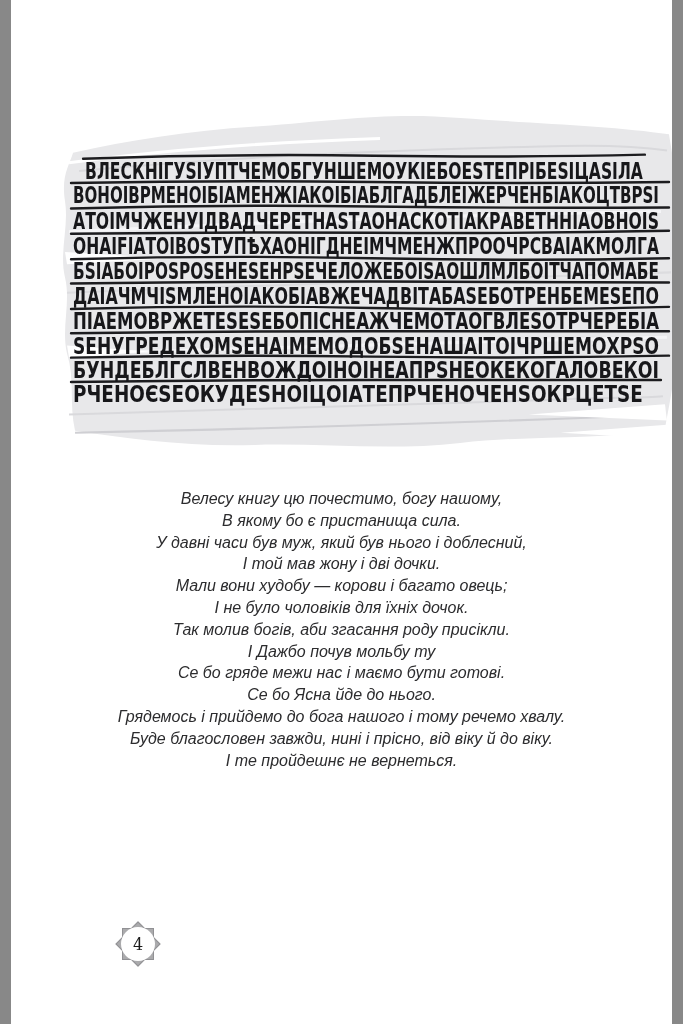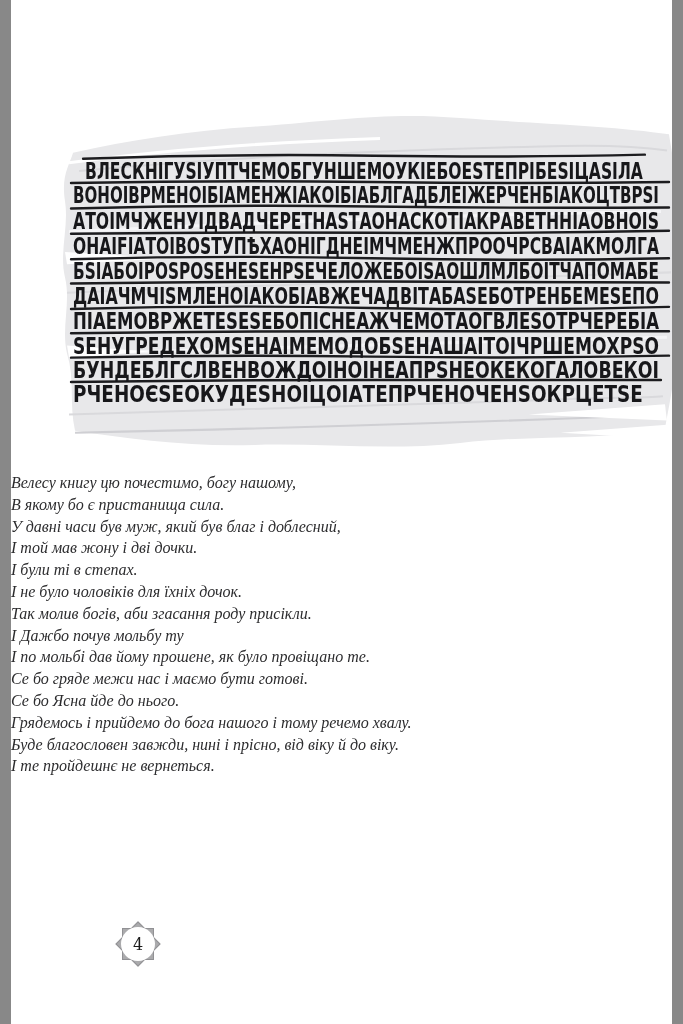--- a/index.html
+++ b/index.html
@@ -22,22 +22,23 @@
   .tablet svg{display:block;width:100%;height:100%;}
   .rune-line{
     font-family:"DejaVu Sans", sans-serif;
     font-weight:700;
     font-size:23px;
     fill:#17171a;
   }
   
   .poem{
     position:absolute;
-    left:0; right:0; top:472px;
-    font-family:Liberation Serif, serif;
+    left:0; right:0; top:488px;
+    text-align:center;
+    font-family:Liberation Sans, sans-serif;
     font-style:italic;
     font-size:16px;
     line-height:21.8px;
     color:#2c2c2e;
   }
   .poem-line{white-space:nowrap;}
   
   .ornament{
     position:absolute;
     left:104px; top:921px;
@@ -118,27 +119,26 @@
         <text class="rune-line" x="14" y="240" textLength="584" lengthAdjust="spacingAndGlyphs">ЅЕНУГРЕДЕХОМЅЕНАІМЕМОДОБЅЕНАШАІТОІЧРШЕМОХРЅО</text>
         <text class="rune-line" x="14" y="264" textLength="584" lengthAdjust="spacingAndGlyphs">БУНДЕБЛГСЛВЕНВОЖДОІНОІНЕАПРЅНЕОКЕКОГАЛОВЕКОІ</text>
         <text class="rune-line" x="14" y="288" textLength="568" lengthAdjust="spacingAndGlyphs">РЧЕНОЄЅЕОКУДЕЅНОІЦОІАТЕПРЧЕНОЧЕНЅОКРЦЕТЅЕ</text>
       </g>
     </svg>
   </div>
 
   <div class="poem">
     <div class="poem-line">Велесу книгу цю почестимо, богу нашому,</div>
     <div class="poem-line">В якому бо є пристанища сила.</div>
-    <div class="poem-line">У давні часи був муж, який був благ і доблесний,</div>
+    <div class="poem-line">У давні часи був муж, який був нього і доблесний,</div>
     <div class="poem-line">І той мав жону і дві дочки.</div>
-    <div class="poem-line">І були ті в степах.</div>
+    <div class="poem-line">Мали вони худобу — корови і багато овець;</div>
     <div class="poem-line">І не було чоловіків для їхніх дочок.</div>
     <div class="poem-line">Так молив богів, аби згасання роду присікли.</div>
     <div class="poem-line">І Дажбо почув мольбу ту</div>
-    <div class="poem-line">І по мольбі дав йому прошене, як було провіщано те.</div>
     <div class="poem-line">Се бо гряде межи нас і маємо бути готові.</div>
     <div class="poem-line">Се бо Ясна йде до нього.</div>
     <div class="poem-line">Грядемось і прийдемо до бога нашого і тому речемо хвалу.</div>
     <div class="poem-line">Буде благословен завжди, нині і прісно, від віку й до віку.</div>
     <div class="poem-line">І те пройдешнє не вернеться.</div>
   </div>
 
   <div class="ornament">
     <span class="star-sq"></span>
     <span class="star-sq rot"></span>

